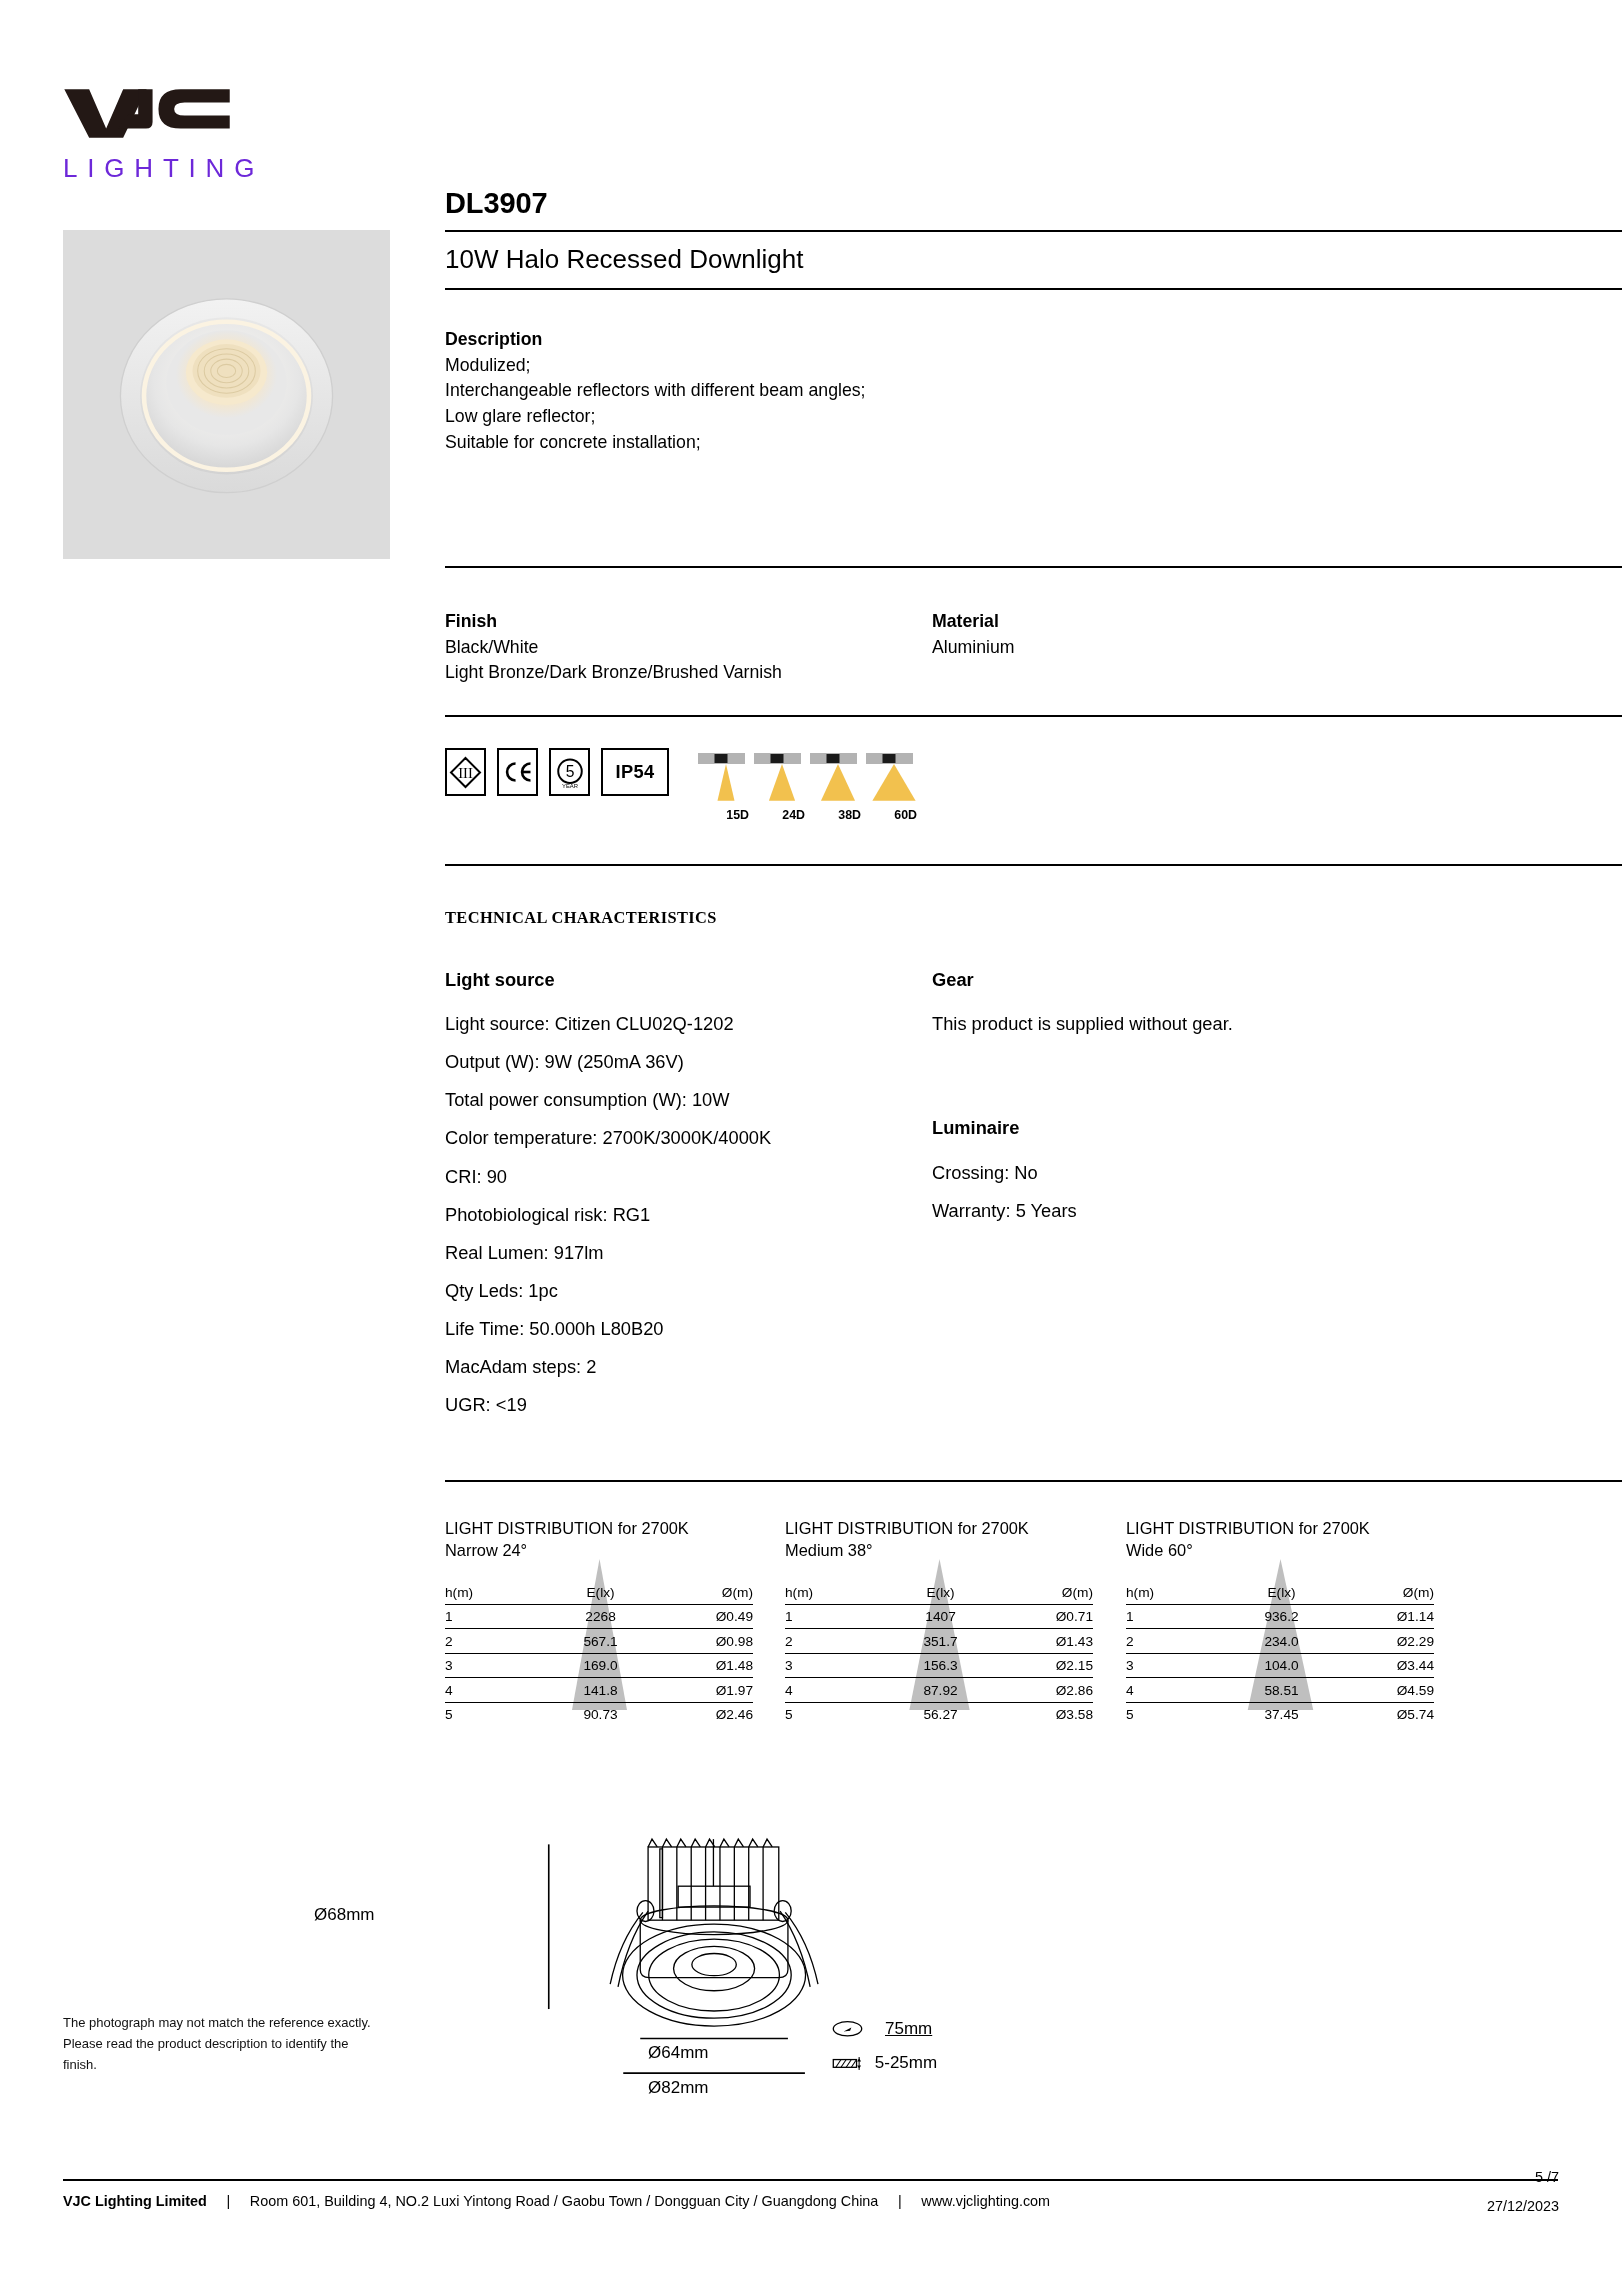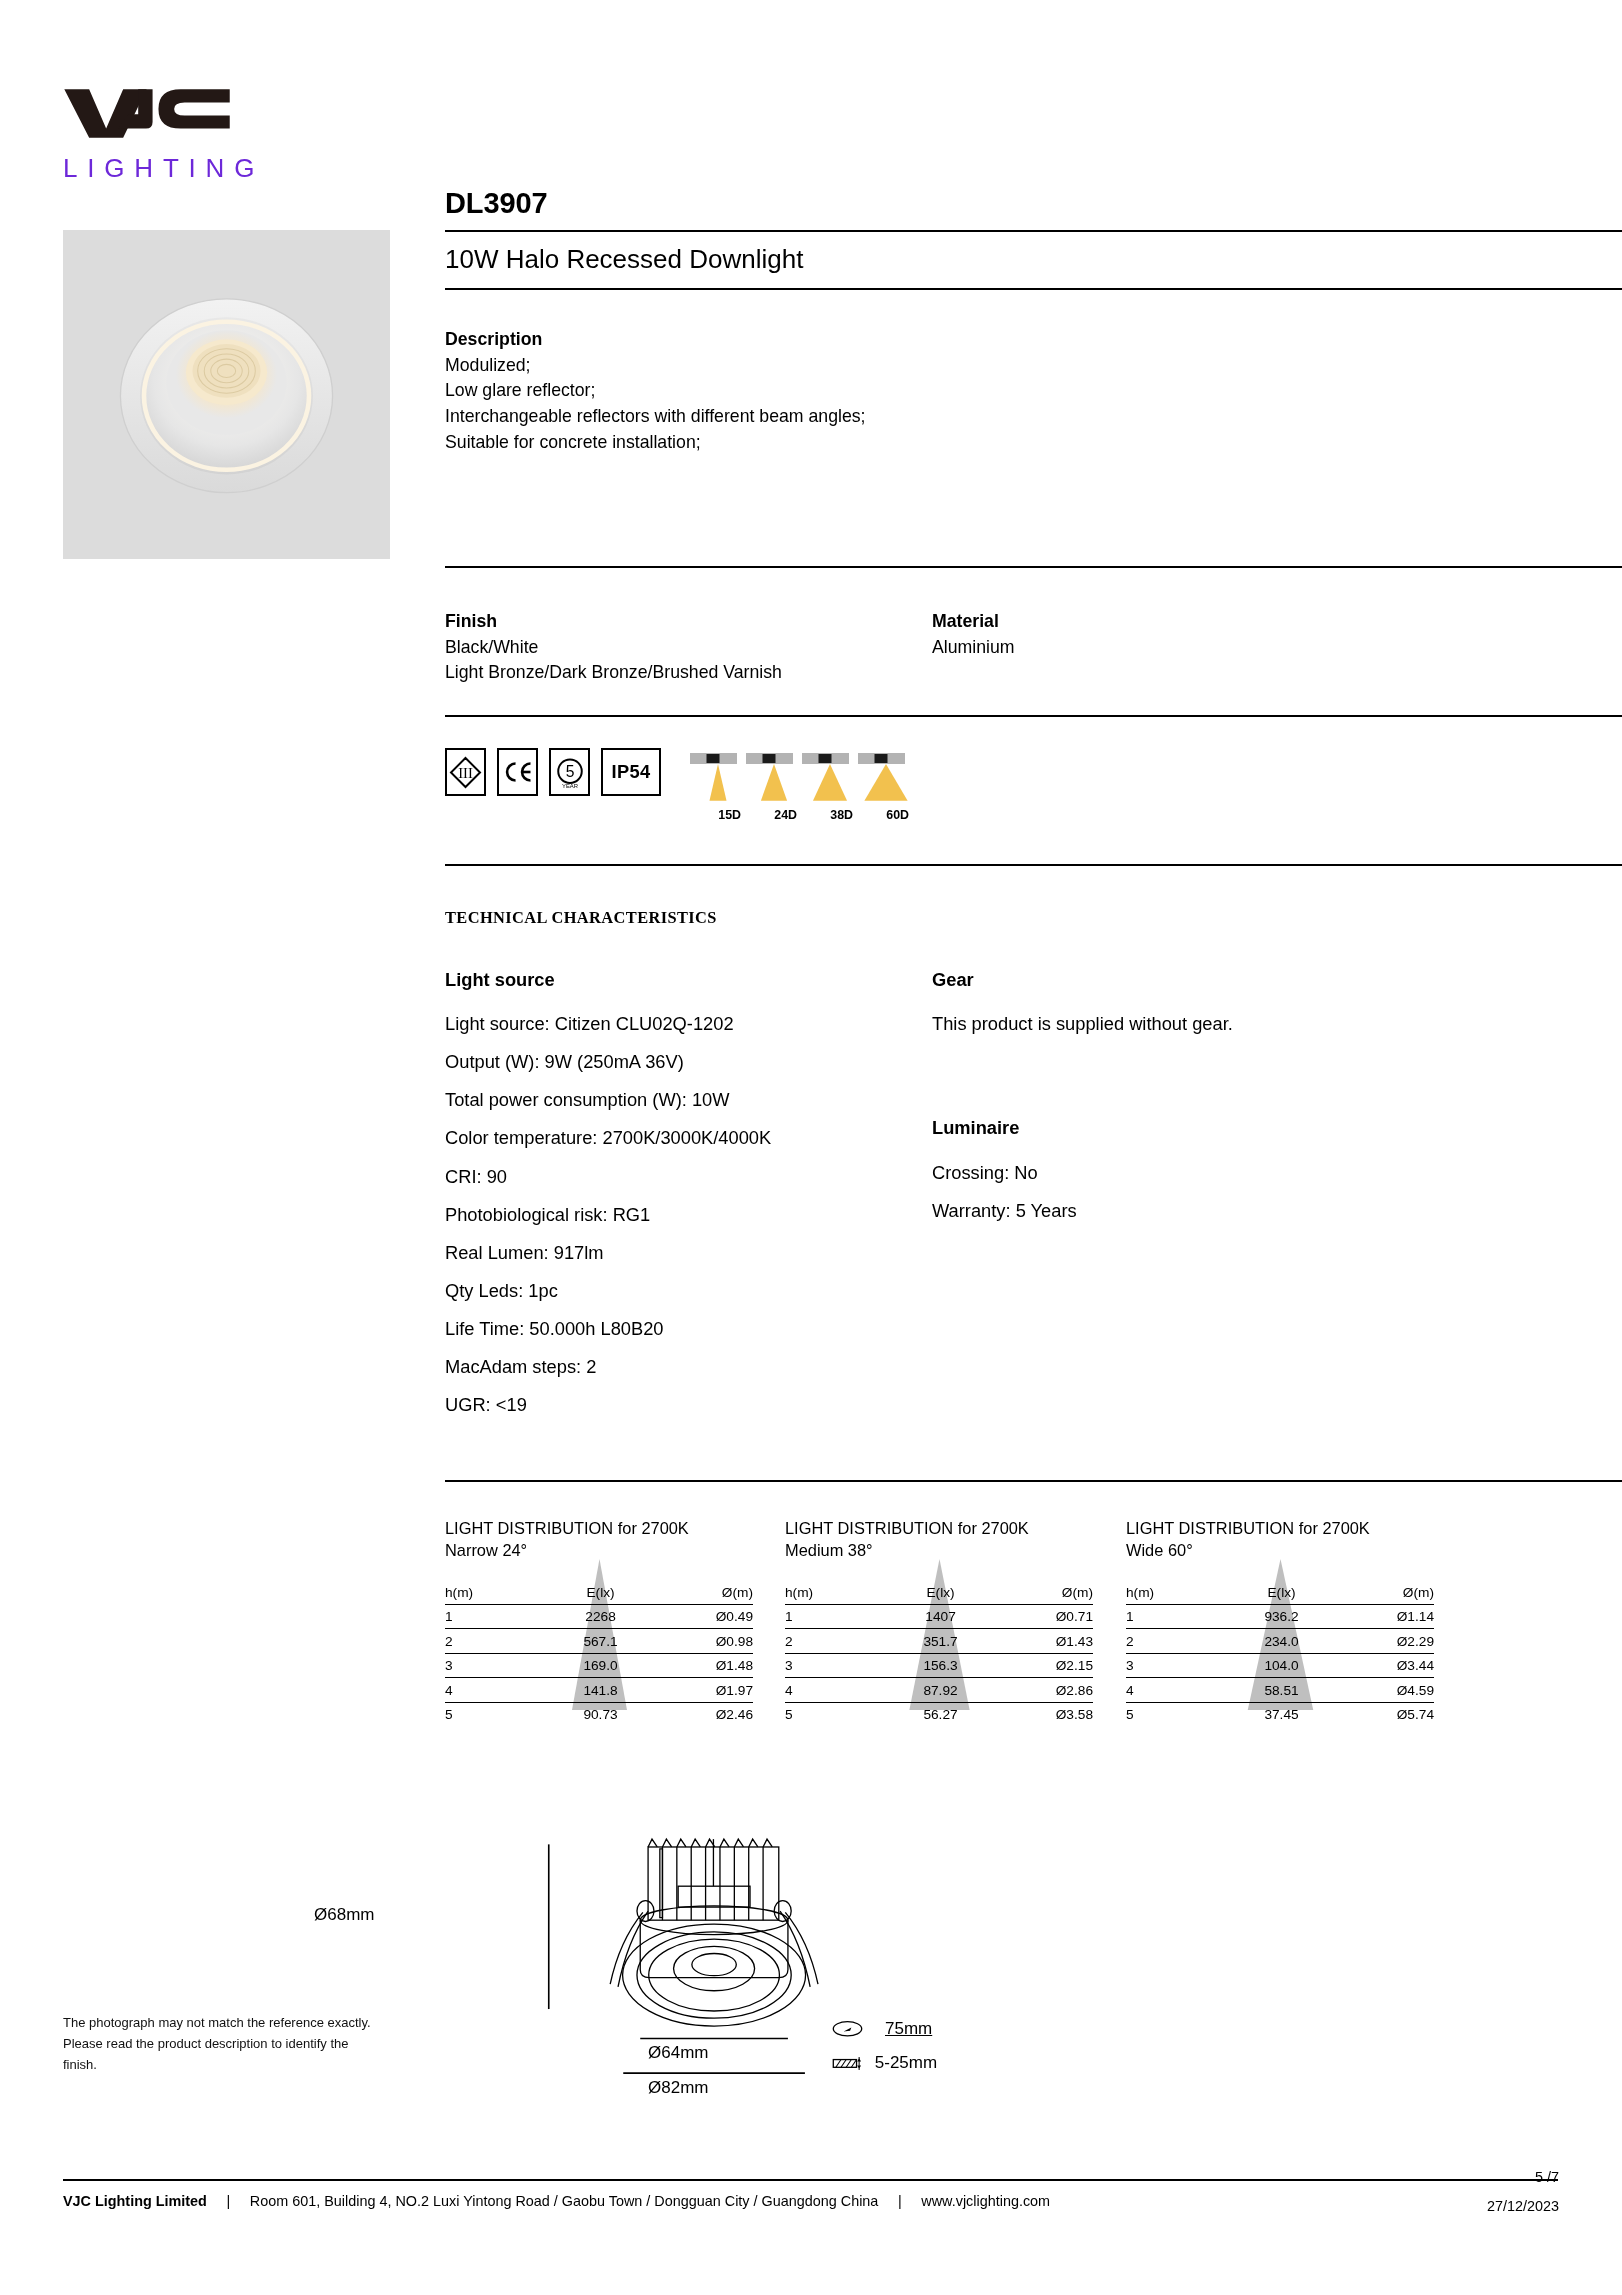--- a/index.html
+++ b/index.html
@@ -48,21 +48,21 @@
   }
 
   .spec-line { font-size:18.3px; line-height:2.08; white-space:nowrap; }
 
   
   .badges { position:absolute; left:445px; top:748px; display:flex; align-items:flex-start; }
   .badge {
     width:41px; height:48px; border:2.6px solid #000; margin-right:11px;
     display:flex; align-items:center; justify-content:center; box-sizing:border-box;
   }
-  .badge.wide { width:60px; }
+  .badge.wide { width:68px; }
   .badge-ip { font-size:18.3px; font-weight:bold; letter-spacing:0.3px; }
 
   
   .beams { display:flex; margin-left:13px; }
   .beam { width:56px; text-align:right; position:relative; }
   .beam-fix { width:47px; height:11px; background:#b3b3b3; margin:5.2px auto 0; position:relative; }
   .beam-fix::after {
     content:""; position:absolute; left:50%; top:1.3px; transform:translateX(-50%);
     width:13px; height:8.5px; background:#1a1a1a;
   }
@@ -164,22 +164,22 @@
   <div class="col rule" style="top:230px;"></div>
 
   <div class="col" style="top:245px;">
     <div class="subtitle">10W Halo Recessed Downlight</div>
   </div>
   <div class="col rule" style="top:288px;"></div>
 
   <div class="col" style="top:327px;">
     <div class="h-bold">Description</div>
     <div class="body-t">Modulized;</div>
+    <div class="body-t">Interchangeable reflectors with different beam angles;</div>
     <div class="body-t">Low glare reflector;</div>
-    <div class="body-t">Interchangeable reflectors with different beam angles;</div>
     <div class="body-t">Suitable for concrete installation;</div>
   </div>
 
   <div class="col rule" style="top:566px;"></div>
 
   <div class="col" style="top:609px;">
     <div style="display:flex;">
       <div style="width:487px;">
         <div class="h-bold">Finish</div>
         <div class="body-t">Black/White</div>

